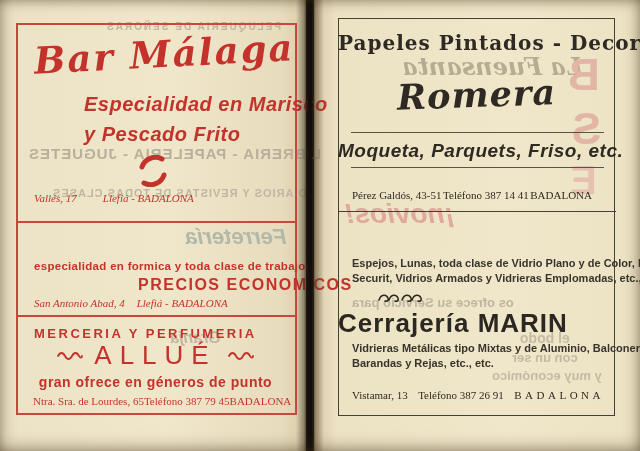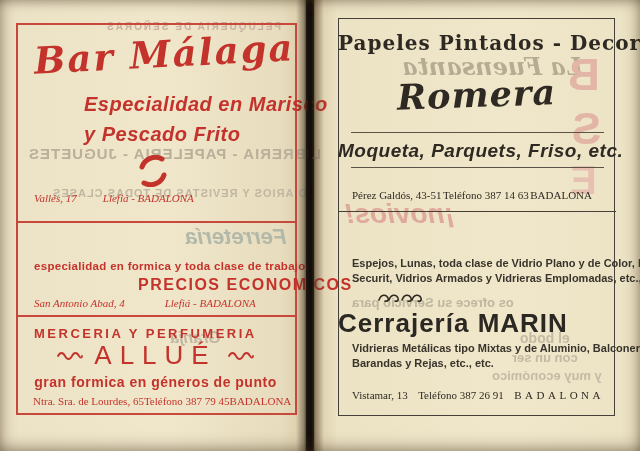--- a/index.html
+++ b/index.html
@@ -75,53 +75,53 @@
   </svg>
   <div class="abs serif-sm red flexgap" style="left:34px;top:192px;gap:26px">
     <span>Vallés, 17</span>
     <span>Llefiá - BADALONA</span>
   </div>
 
   <div class="abs red sansit flexgap" style="left:33px;top:229px;font-size:24px;letter-spacing:1px;gap:16px">
   </div>
   <div class="abs red" style="left:34px;top:260px;font-size:11.5px;font-weight:bold;letter-spacing:.3px">especialidad en formica y toda clase de trabajos</div>
   <div class="abs red" style="left:138px;top:276px;font-size:16px;font-weight:bold;letter-spacing:1.5px">PRECIOS  ECONOMICOS</div>
-  <div class="abs serif-sm red flexgap" style="left:34px;top:297px;gap:40px">
+  <div class="abs serif-sm red flexgap" style="left:34px;top:297px;gap:12px">
     <span>San Antonio Abad, 4</span>
     <span>Llefiá - BADALONA</span>
   </div>
 
   <div class="abs red" style="left:34px;top:326px;font-size:13px;font-weight:bold;letter-spacing:2.5px">MERCERIA  Y  PERFUMERIA</div>
   <div class="abs" style="left:16px;top:340px;width:279px;display:flex;justify-content:center;align-items:center;gap:11px">
     <svg width="26" height="10" viewBox="0 0 26 10">
       <path d="M1 5 C3 1 6 1 8 5 C10 9 13 9 15 5 C17 1 20 1 22 5 C23.5 7.5 25 7 25 5" fill="none" stroke="#c4332b" stroke-width="1.8" stroke-linecap="round"></path>
     </svg>
     <span class="red" style="font-size:26px;font-weight:normal;letter-spacing:8px">ALLUÉ</span>
     <svg width="26" height="10" viewBox="0 0 26 10">
       <path d="M1 5 C3 1 6 1 8 5 C10 9 13 9 15 5 C17 1 20 1 22 5 C23.5 7.5 25 7 25 5" fill="none" stroke="#c4332b" stroke-width="1.8" stroke-linecap="round"></path>
     </svg>
   </div>
-  <div class="abs ctr red" style="left:16px;top:374px;width:279px;font-size:14px;font-weight:bold;letter-spacing:.5px">gran  formica  en  géneros  de  punto</div>
+  <div class="abs ctr red" style="left:16px;top:374px;width:279px;font-size:14px;font-weight:bold;letter-spacing:.5px">gran  ofrece  en  géneros  de  punto</div>
   <div class="abs serif-sm red spread" style="left:33px;top:395px;width:245px">
     <span>Ntra. Sra. de Lourdes, 65</span>
     <span>Teléfono 387 79 45</span>
     <span>BADALONA</span>
   </div>
 
   <div class="frame-right"></div>
   <div class="thin-rule" style="top:132px"></div>
   <div class="thin-rule" style="top:167px"></div>
   <div class="blk-div" style="top:211px"></div>
 
   <div class="abs ctr ink" style="left:338px;top:31px;width:277px;font-family:'DejaVu Serif',serif;font-weight:bold;font-size:20px;letter-spacing:1px">Papeles  Pintados  -  Decoración</div>
   <div class="abs ctr ink scriptface" style="left:338px;top:74px;width:277px;font-size:35px;letter-spacing:1px;transform:rotate(-2deg)">Romera</div>
   <div class="abs ctr ink sansit" style="left:338px;top:140px;width:277px;font-size:19px;letter-spacing:.5px">Moqueta,  Parquets,  Friso,  etc.</div>
   <div class="abs serif-sm ink spread" style="left:352px;top:189px;width:240px">
     <span>Pérez Galdós, 43-51</span>
-    <span>Teléfono 387 14 63</span>
+    <span>Teléfono 387 14 41</span>
     <span>BADALONA</span>
   </div>
 
   <div class="abs" style="left:352px;top:257px;font-size:11px;font-weight:bold;color:#38342c">Espejos, Lunas, toda clase de Vidrio Plano y de Color, Puertas,</div>
   <div class="abs" style="left:352px;top:272px;font-size:11px;font-weight:bold;color:#38342c">Securit, Vidrios Armados y Vidrieras Emplomadas, etc., etc.</div>
 
   <svg class="abs" style="left:377px;top:292px" width="46" height="12" viewBox="0 0 46 12">
     <path d="M2 8 C4 2 9 2 11 6 C12 8 10 10 8 9 M12 8 C14 2 19 2 21 6 C22 8 20 10 18 9" fill="none" stroke="#2e2a23" stroke-width="1.6" stroke-linecap="round"></path>
     <path d="M25 8 C27 2 32 2 34 6 C35 8 33 10 31 9 M35 8 C37 2 42 2 44 6 C45 8 43 10 41 9" fill="none" stroke="#2e2a23" stroke-width="1.6" stroke-linecap="round"></path>
   </svg>

